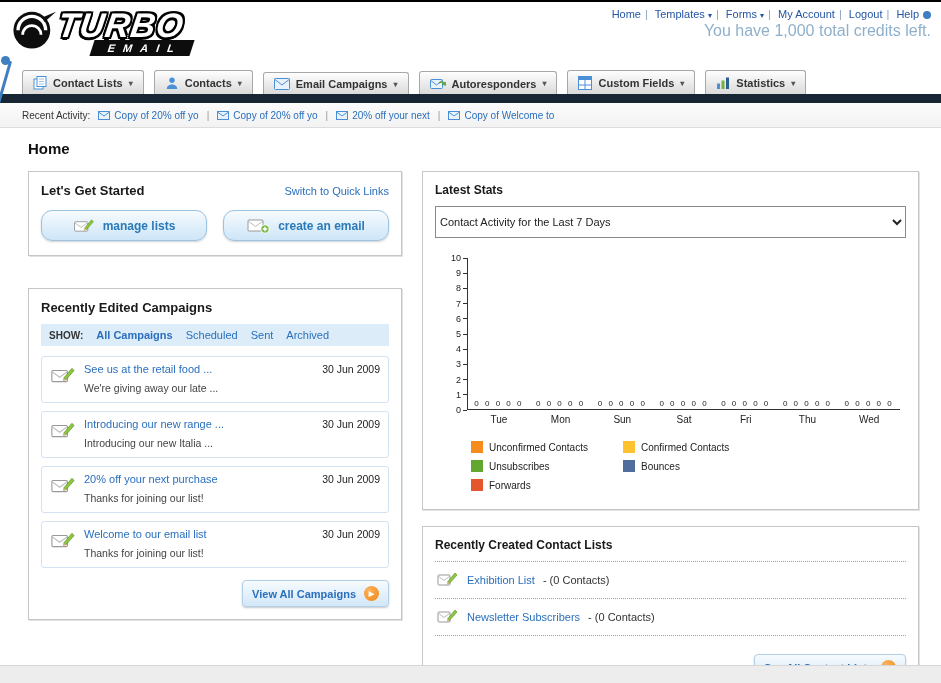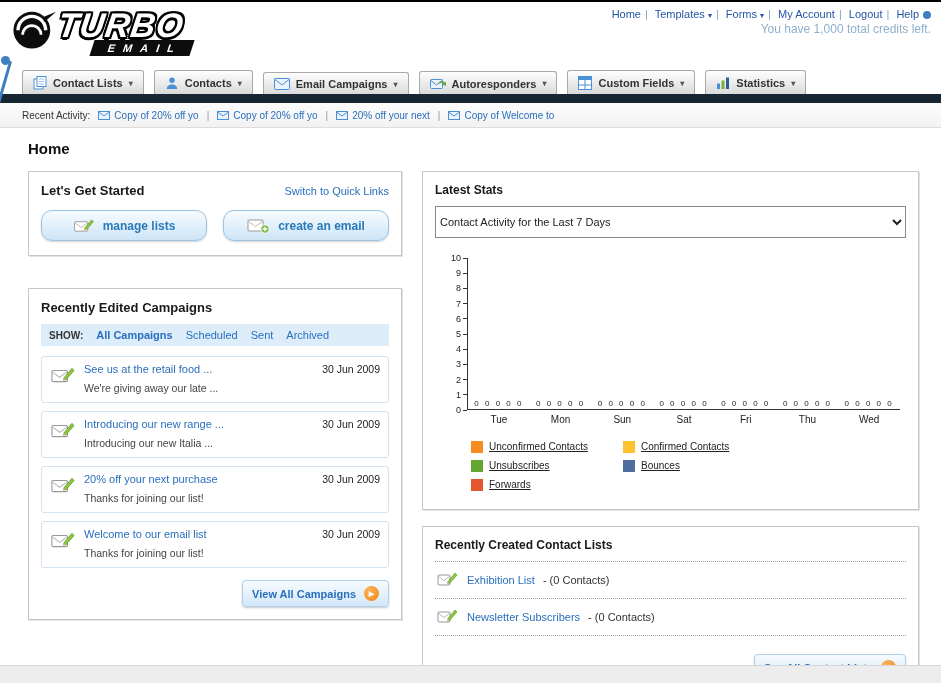--- a/index.html
+++ b/index.html
@@ -23,21 +23,21 @@
   .blue-deco-line { position:absolute; left:2px; top:58px; width:3px; height:52px; background:#3f7fc1; transform:rotate(16deg); border-radius:2px; }
   .blue-deco-dot { position:absolute; left:1px; top:54px; width:9px; height:9px; background:#3f7fc1; border-radius:50%; }
 
   .topnav { position:absolute; right:10px; top:6px; text-align:right; }
   .topnav-links { font-size:11px; color:#2a5fae; }
   .topnav-links a { color:#2456a4; text-decoration:none; cursor:pointer; }
   .topnav-links .sep { color:#8aa4c4; margin:0 4px; }
   .dd-arrow { font-size:8px; color:#2456a4; }
   .help-dot { display:inline-block; width:8px; height:8px; background:#3f7fc1; border-radius:50%; margin-left:4px; vertical-align:middle; }
   .login-line { margin-top:5px; font-size:10px; color:#7a9cbd; }
-  .credits-line { margin-top:2px; font-size:12px; color:#8fb0cc; }
+  .credits-line { margin-top:2px; font-size:16px; color:#8fb0cc; }
 
   
   .tabs-row { display:flex; align-items:flex-end; gap:10px; padding-left:22px; height:28px; }
   .tab {
     display:inline-flex; align-items:center; gap:6px; padding:5px 10px 4px 10px;
     background:linear-gradient(#fefefe,#dadada); border:1px solid #a8a8a8; border-bottom:none;
     border-radius:3px 3px 0 0; font-size:11px; font-weight:bold; color:#333; cursor:pointer; white-space:nowrap;
   }
   .tab-icon svg { display:block; }
   .tab .dd { font-size:8px; color:#555; }
@@ -110,21 +110,21 @@
   .ytick i { display:block; width:4px; height:1px; background:#333; }
   .plot { position:relative; flex:1; height:152px; border-left:1px solid #333; border-bottom:1px solid #333; }
   .groups { position:absolute; left:0; right:0; top:0; bottom:0; display:flex; }
   .chart-group { flex:1; display:flex; flex-direction:column; justify-content:flex-end; align-items:center; }
   .zeros { font-size:8px; color:#222; letter-spacing:2px; white-space:nowrap; margin-bottom:1px; }
   .x-labels-row { display:flex; }
   .x-spacer { width:27px; flex:none; }
   .x-labels { flex:1; display:flex; }
   .x-label { flex:1; text-align:center; font-size:10px; color:#222; padding-top:4px; }
   .legend { display:flex; flex-wrap:wrap; row-gap:7px; margin:16px 0 0 30px; }
-  .legend-item { width:152px; display:flex; align-items:flex-start; gap:6px; font-size:10px; color:#222;text-decoration:underline; }
+  .legend-item { width:152px; display:flex; align-items:center; gap:6px; font-size:10px; color:#222; }
   .legend-swatch { width:12px; height:12px; flex:none; display:inline-block; }
 
   
   .cl-panel { padding-bottom:14px; }
   .cl-divider { border:none; border-top:1px dotted #9f9f9f; margin:9px 0 0 0; }
   .cl-item { display:flex; align-items:center; gap:8px; padding:8px 2px; border-bottom:1px dotted #9f9f9f; font-size:11px; }
   .cl-item a { color:#2a6fbd; text-decoration:none; cursor:pointer; }
   .cl-detail { color:#333; }
   .see-all-row { text-align:right; margin-top:18px; }
 

